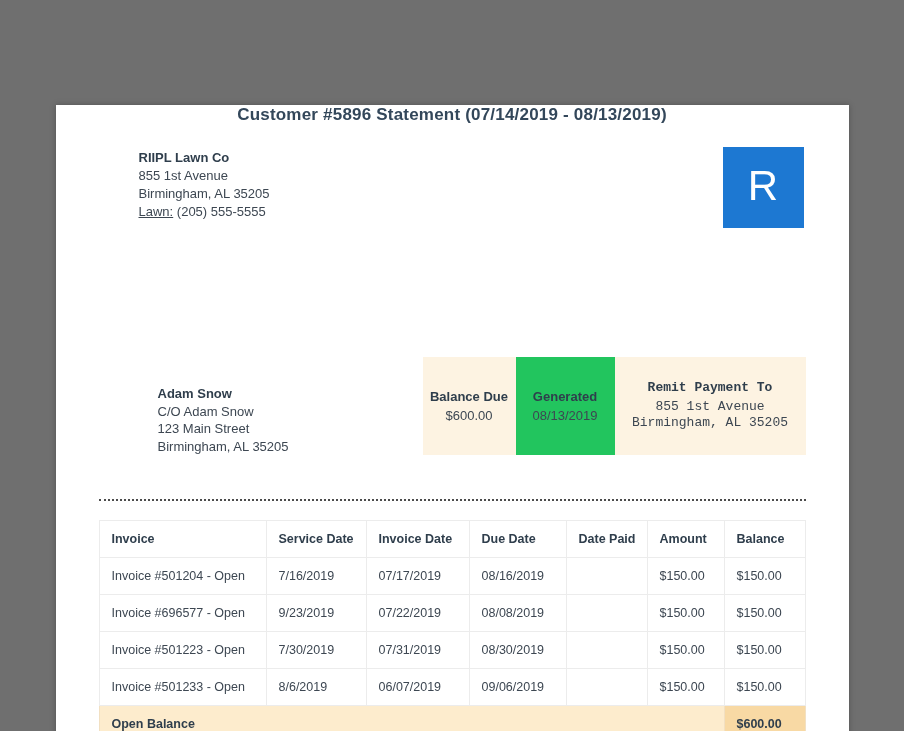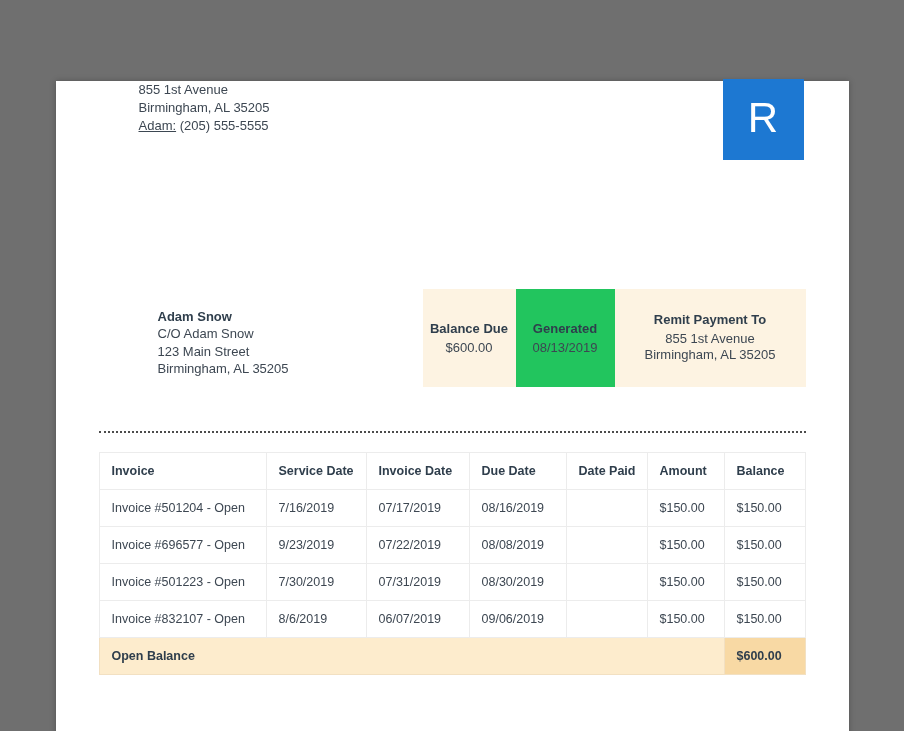--- a/index.html
+++ b/index.html
@@ -53,21 +53,21 @@
     color: #ffffff;
     font-size: 42px;
     font-weight: normal;
     line-height: 1;
     padding-bottom: 4px;
   }
   
   .bill-row {
     display: flex;
     margin-top: 58px;
-    align-items: center;
+    align-items: flex-end;
   }
   .customer {
     margin-left: 59px;
     margin-top: 9px;
     font-size: 13px;
     line-height: 17.5px;
     color: #3d4752;
   }
   .customer-name { font-weight: bold; color: #2f3e4c; }
   .summary {
@@ -83,21 +83,21 @@
     justify-content: center;
     text-align: center;
     font-size: 13px;
     line-height: 17px;
     color: #3d4752;
     padding: 10px 6px;
   }
   .summary-cell.dark { background: #22c55e; }
   .cell-balance { width: 93px; }
   .cell-generated { width: 99px; }
-  .cell-remit { width: 191px; line-height: 16.5px; }
+  .cell-remit { width: 191px; line-height: 16.5px; font-family: Liberation Mono, monospace; }
   .summary-label { font-weight: bold; color: #2f3e4c; margin-bottom: 2px; }
   
   .dotted-divider {
     margin-top: 44px;
     border-top: 2px dotted #4c4c4c;
     height: 0;
   }
   
   table.invoice-table {
     margin-top: 19px;
@@ -136,26 +136,28 @@
   .footer-row td.total-cell {
     background: #f8d9a4;
   }
 </style>
 </head>
 <body>
 
 <div class="viewer">
   <div class="page">
 
+    <div class="statement-title">Customer #5896 Statement (07/14/2019 - 08/13/2019)</div>
 
     <div class="header-row">
       <div class="company">
+        <div class="company-name">RIIPL Lawn Co</div>
         <div>855 1st Avenue</div>
         <div>Birmingham, AL 35205</div>
-        <div><span class="phone-label">Adam:</span> <span>(205) 555-5555</span></div>
+        <div><span class="phone-label">Lawn:</span> <span>(205) 555-5555</span></div>
       </div>
       <div class="logo-box">
         <span class="logo-letter">R</span>
       </div>
     </div>
 
     <div class="bill-row">
       <div class="customer">
         <div class="customer-name">Adam Snow</div>
         <div>C/O Adam Snow</div>
@@ -224,21 +226,21 @@
         <tr>
           <td>Invoice #501223 - Open</td>
           <td>7/30/2019</td>
           <td>07/31/2019</td>
           <td>08/30/2019</td>
           <td></td>
           <td>$150.00</td>
           <td>$150.00</td>
         </tr>
         <tr>
-          <td>Invoice #832107 - Open</td>
+          <td>Invoice #501233 - Open</td>
           <td>8/6/2019</td>
           <td>06/07/2019</td>
           <td>09/06/2019</td>
           <td></td>
           <td>$150.00</td>
           <td>$150.00</td>
         </tr>
       </tbody>
       <tfoot>
         <tr class="footer-row">

